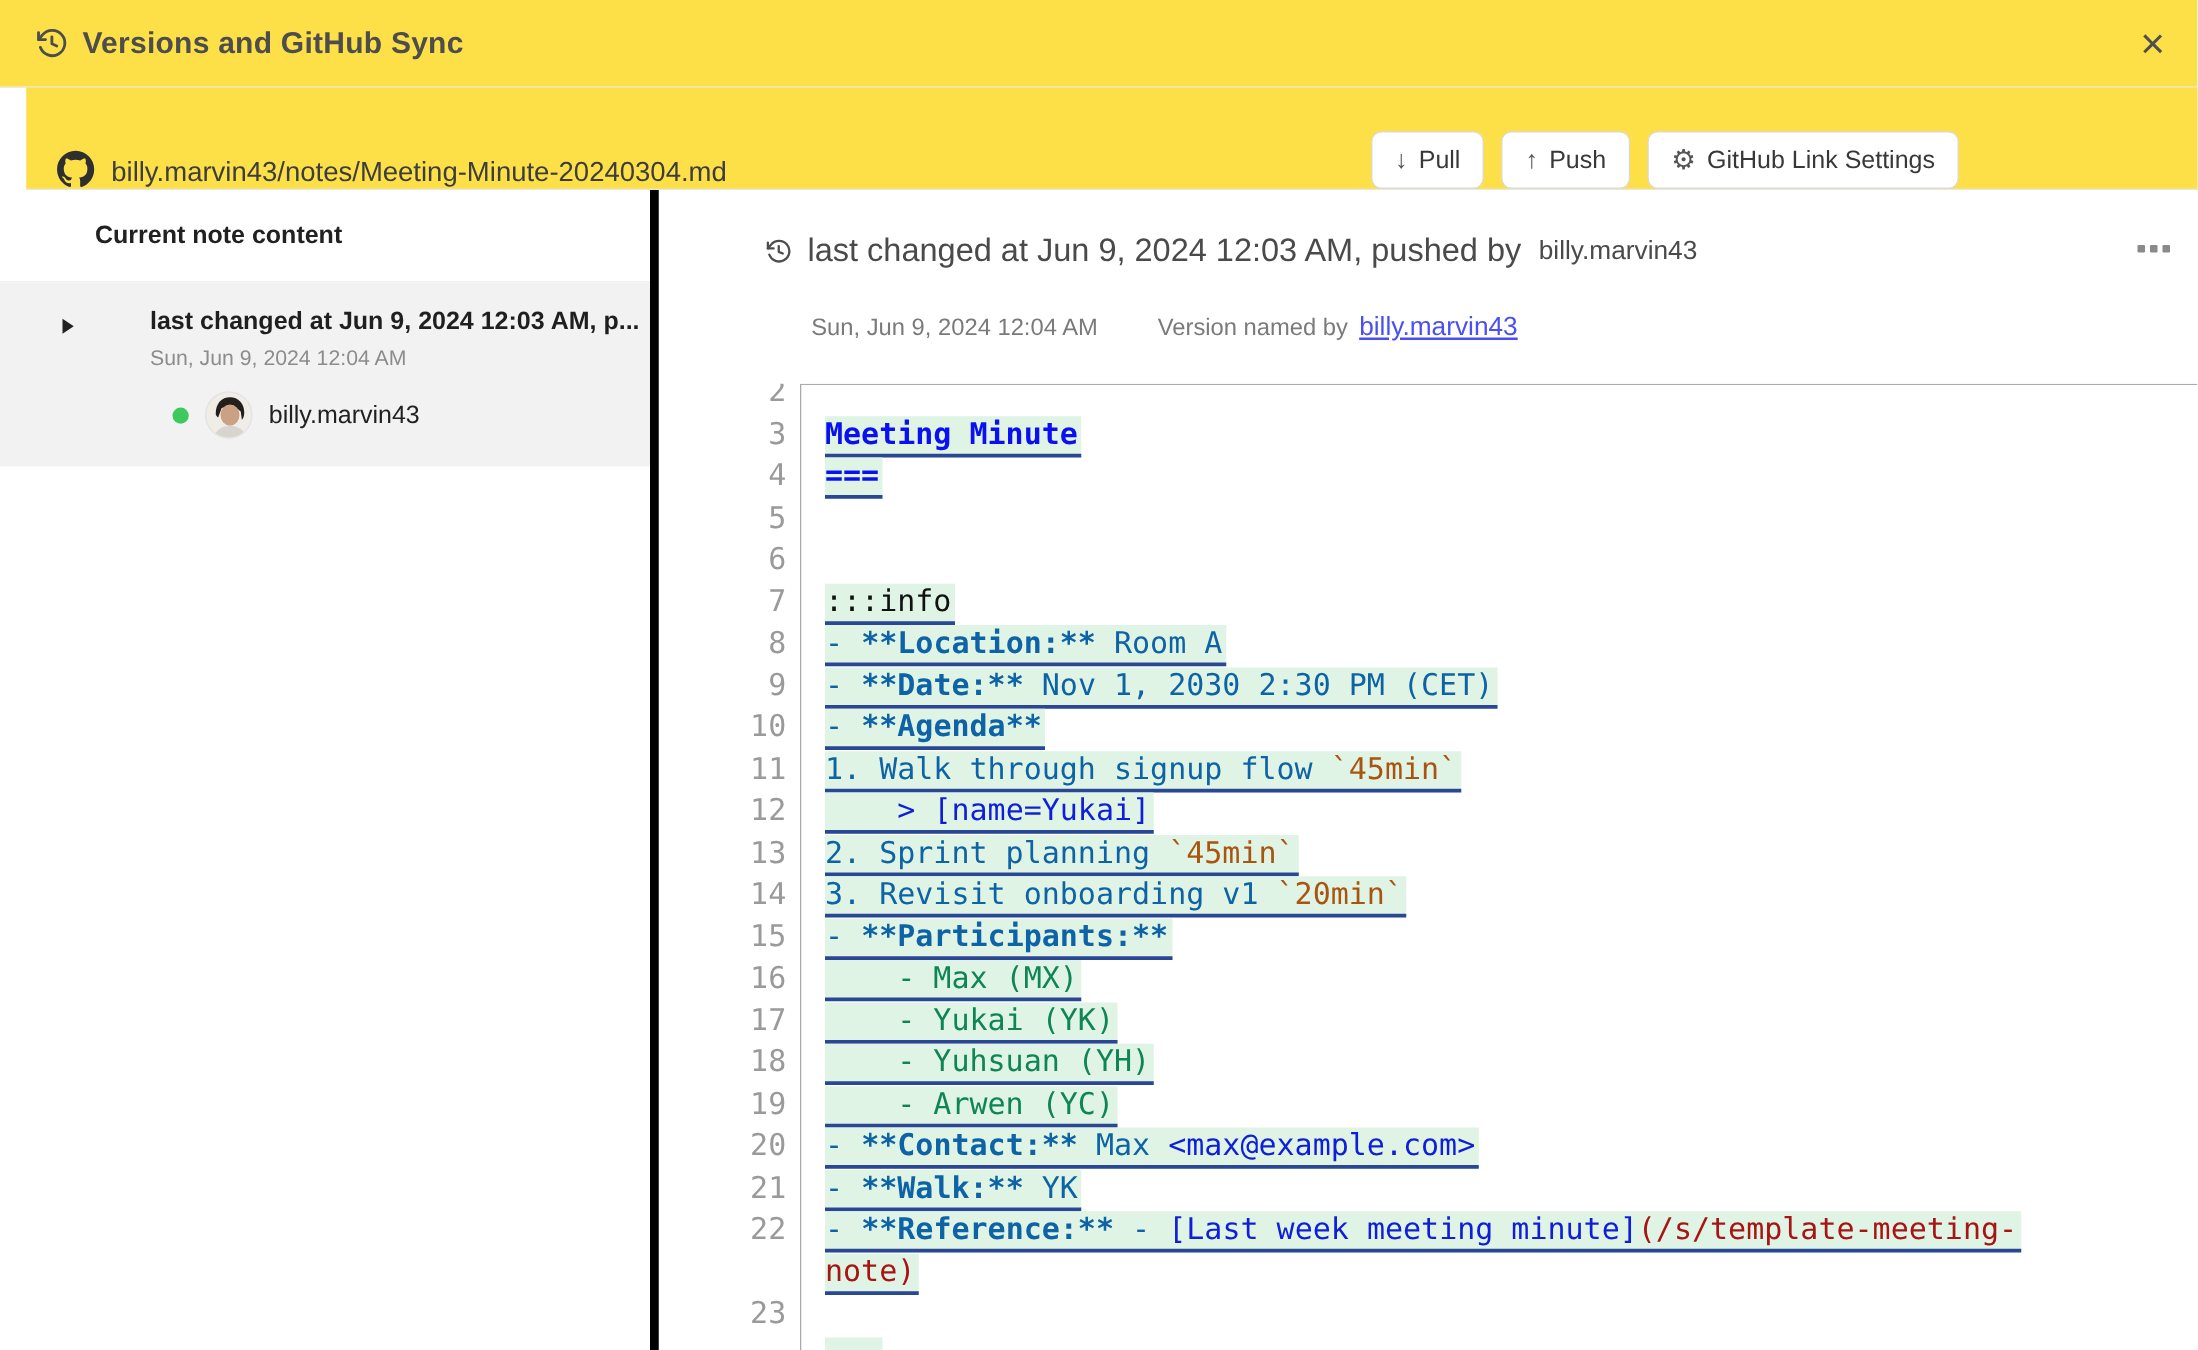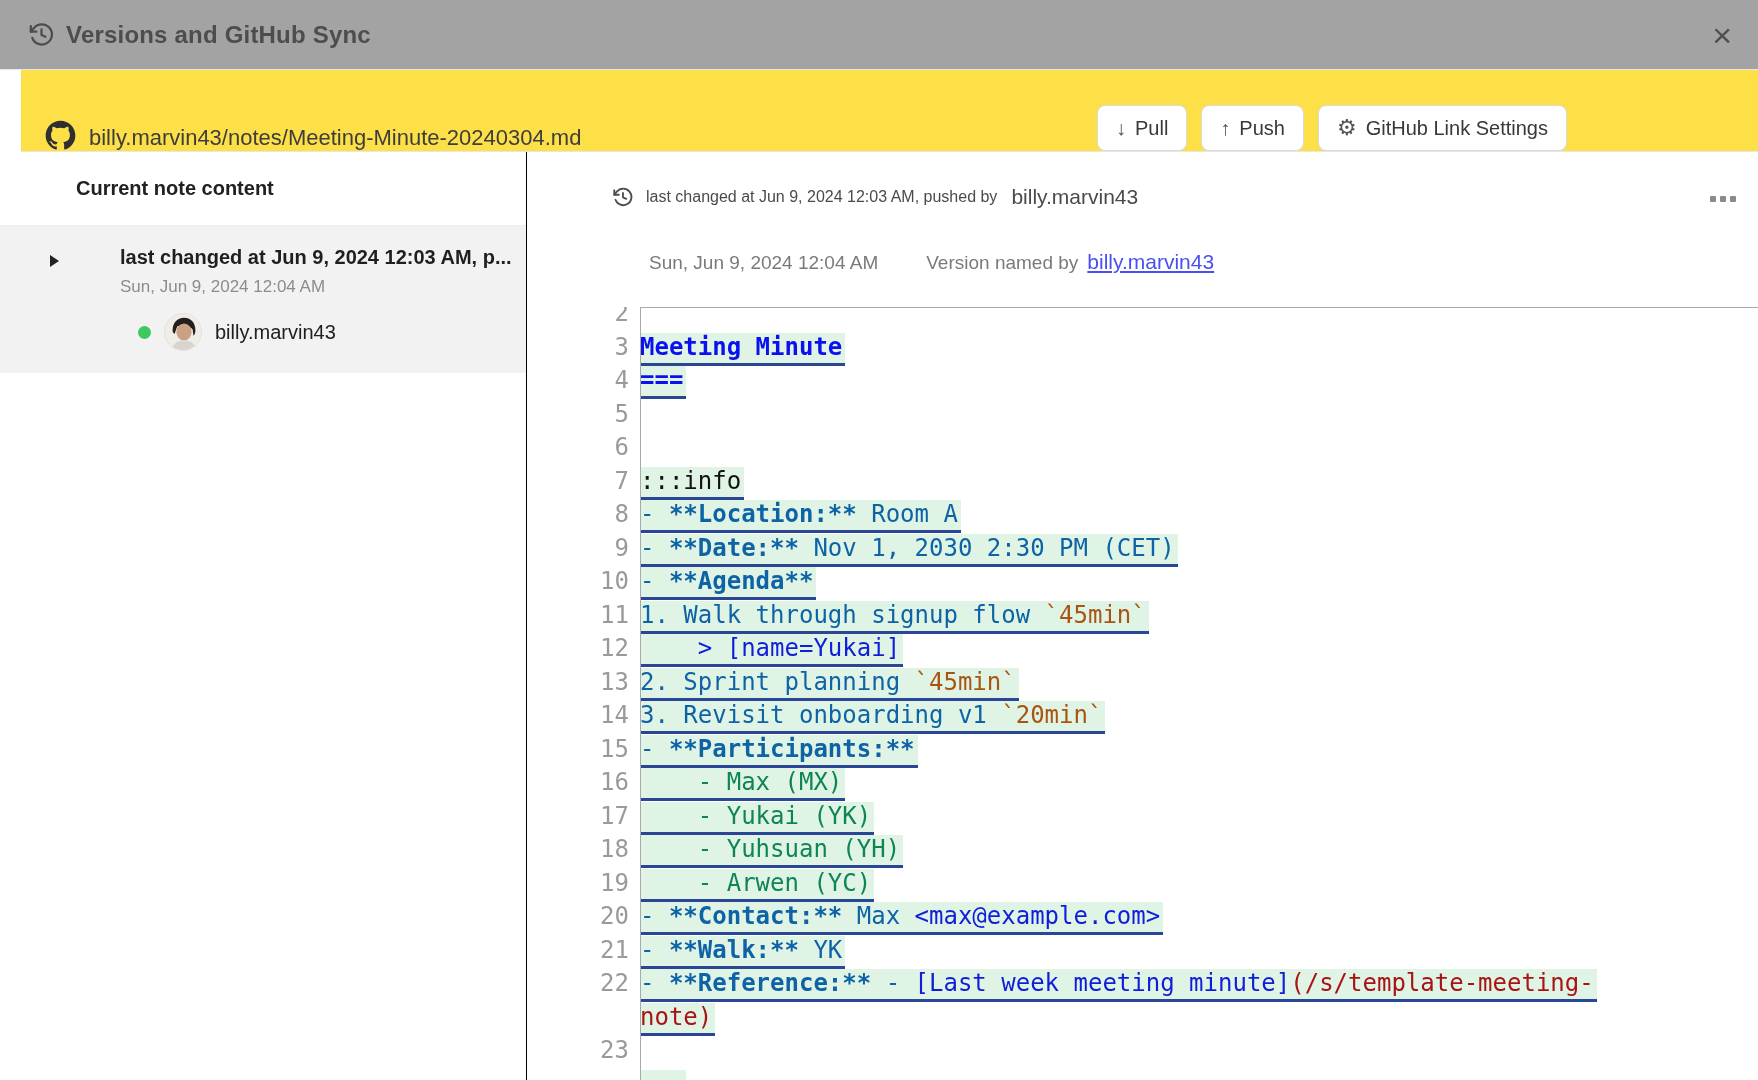--- a/index.html
+++ b/index.html
@@ -2,21 +2,21 @@
 <html><head>
 <meta charset="utf-8">
 <style>
   * { margin:0; padding:0; box-sizing:border-box; }
   html,body { width:1758px; height:1080px; overflow:hidden; background:#fff;
               font-family:"Liberation Sans", sans-serif; }
   #app { position:relative; width:1758px; height:1080px; background:#fff; }
 
   
   .modal-header { position:absolute; top:0; left:0; width:100%; height:70px;
-    background:#a3a3a3; border-bottom:1px solid #e7e7e7;
+    background:#fde047; border-bottom:1px solid #e7e7e7;
     display:flex; align-items:center; padding-left:28px; }
   .modal-title { font-size:24px; font-weight:600; color:#4d4d4d; margin-left:11px; letter-spacing:.2px;}
   .hist-icon { color:#4d4d4d; display:inline-flex; }
   .close-btn { position:absolute; right:26px; top:50%; transform:translateY(-50%);
     font-size:34px; color:#4f4f4f; background:none; border:none; cursor:pointer; line-height:1; }
 
   
   .path-row { position:absolute; top:70px; left:0; width:100%; height:82px; background:#fde047;
     border-bottom:1px solid #e7e7e7; display:flex; align-items:flex-end; padding:0 212px 0 24px;margin-left:21px; }
   .gh-icon { color:#2f2f2f; display:inline-flex; }
@@ -24,58 +24,58 @@
   .spacer { flex:1; }
   .btn { height:46px; background:#fff; border:1px solid #d9d9d9; border-radius:8px;
     font-size:20px; color:#383838; display:inline-flex; align-items:center; gap:9px;
     padding:0 18px; cursor:pointer; font-family:"Liberation Sans",sans-serif; }
   .btn + .btn { margin-left:14px; }
   .btn .arrow { font-size:20px; color:#555; }
   .btn .gear { font-size:22px; color:#555; line-height:1; }
 
   
   .sidebar { position:absolute; top:152px; left:0; width:527px; bottom:0;
-    border-right:1px solid #000000; background:#fff; }
+    border-right:7px solid #000000; background:#fff; }
   .sidebar-header { height:74px; display:flex; align-items:center; padding-left:76px;
     font-size:20px; font-weight:700; color:#212121; border-bottom:1px solid #ededed; }
   .version-item { background:#f2f2f2; padding:20px 20px 22px 120px; position:relative; cursor:pointer; }
   .tri { position:absolute; left:50px; top:29px; width:0; height:0;
     border-left:9px solid #222; border-top:6px solid transparent; border-bottom:6px solid transparent; }
   .vi-title { font-size:20px; font-weight:700; color:#1f1f1f; white-space:nowrap; }
   .vi-date  { font-size:17px; color:#8c8c8c; margin-top:8px; }
   .vi-user-row { display:flex; align-items:center; margin-top:16px; margin-left:18px; }
   .online-dot { width:13px; height:13px; border-radius:50%; background:#3ec95f; }
   .avatar { width:38px; height:38px; border-radius:50%; margin-left:13px; overflow:hidden;
     border:1px solid #e2e2e2; background:#efeae3; }
   .vi-user { font-size:20px; color:#212121; margin-left:13px; }
 
   
   .main { position:absolute; top:152px; left:528px; right:0; bottom:0; background:#fff; }
   .main-title-row { position:absolute; left:84px; top:33px; display:flex; align-items:center; gap:12px;
     color:#4a4a4a; }
-  .main-title { font-size:16px; color:#4a4a4a; }
+  .main-title { font-size:26px; color:#4a4a4a; }
   .main-title-user { font-size:21px; color:#4a4a4a; margin-left:2px; }
   .dots-menu { position:absolute; right:18px; top:40px; display:flex; gap:4px; cursor:pointer;
     background:none; border:none; padding:4px; }
   .dots-menu i { width:6px; height:6px; background:#8a8a8a; border-radius:1px; display:block; }
   .sub-row { position:absolute; left:121px; top:98px; display:flex; align-items:baseline; }
   .sub-date { font-size:19px; color:#7a7a7a; }
   .named-by { font-size:19px; color:#7a7a7a; margin-left:48px; }
   .named-user { font-size:21px; color:#4a4ff2; text-decoration:underline; margin-left:9px; cursor:pointer; }
 
   
   .code-area { position:absolute; top:155px; left:0; right:0; bottom:0; overflow:hidden; }
   .code-vline { position:absolute; left:112px; top:0; bottom:0; width:1px; background:#a9a9a9; z-index:2; }
   .code-hline { position:absolute; left:112px; right:0; top:0; height:1px; background:#ababab; z-index:2; }
   .code-inner { position:absolute; top:-10px; left:0; right:0; }
   .code-row { display:flex; height:33.5px; line-height:33.5px;
     font-family:"DejaVu Sans Mono", monospace; font-size:24px; }
   .gutter-cell { width:112px; flex:0 0 112px; text-align:right; padding-right:11px;
     color:#9a9a9a; user-select:none; }
-  .text-cell { flex:1; white-space:pre; padding-left:0; }
+  .text-cell { flex:1; white-space:pre; padding-left:20px; }
   .ins { background:#e0f4e6; border-bottom:3px solid #2a4795; padding:0 3px 2px 0; }
   .c-plain  { color:#111; }
   .c-blue   { color:#0d63a5; }
   .c-blue-b { color:#0d63a5; font-weight:700; }
   .c-head   { color:#0a10f0; font-weight:700; }
   .c-link   { color:#0f1ed8; }
   .c-link-n { color:#0f1ed8; }
   .c-code   { color:#a85511; }
   .c-url    { color:#a81414; }
   .c-green  { color:#0e8552; }

